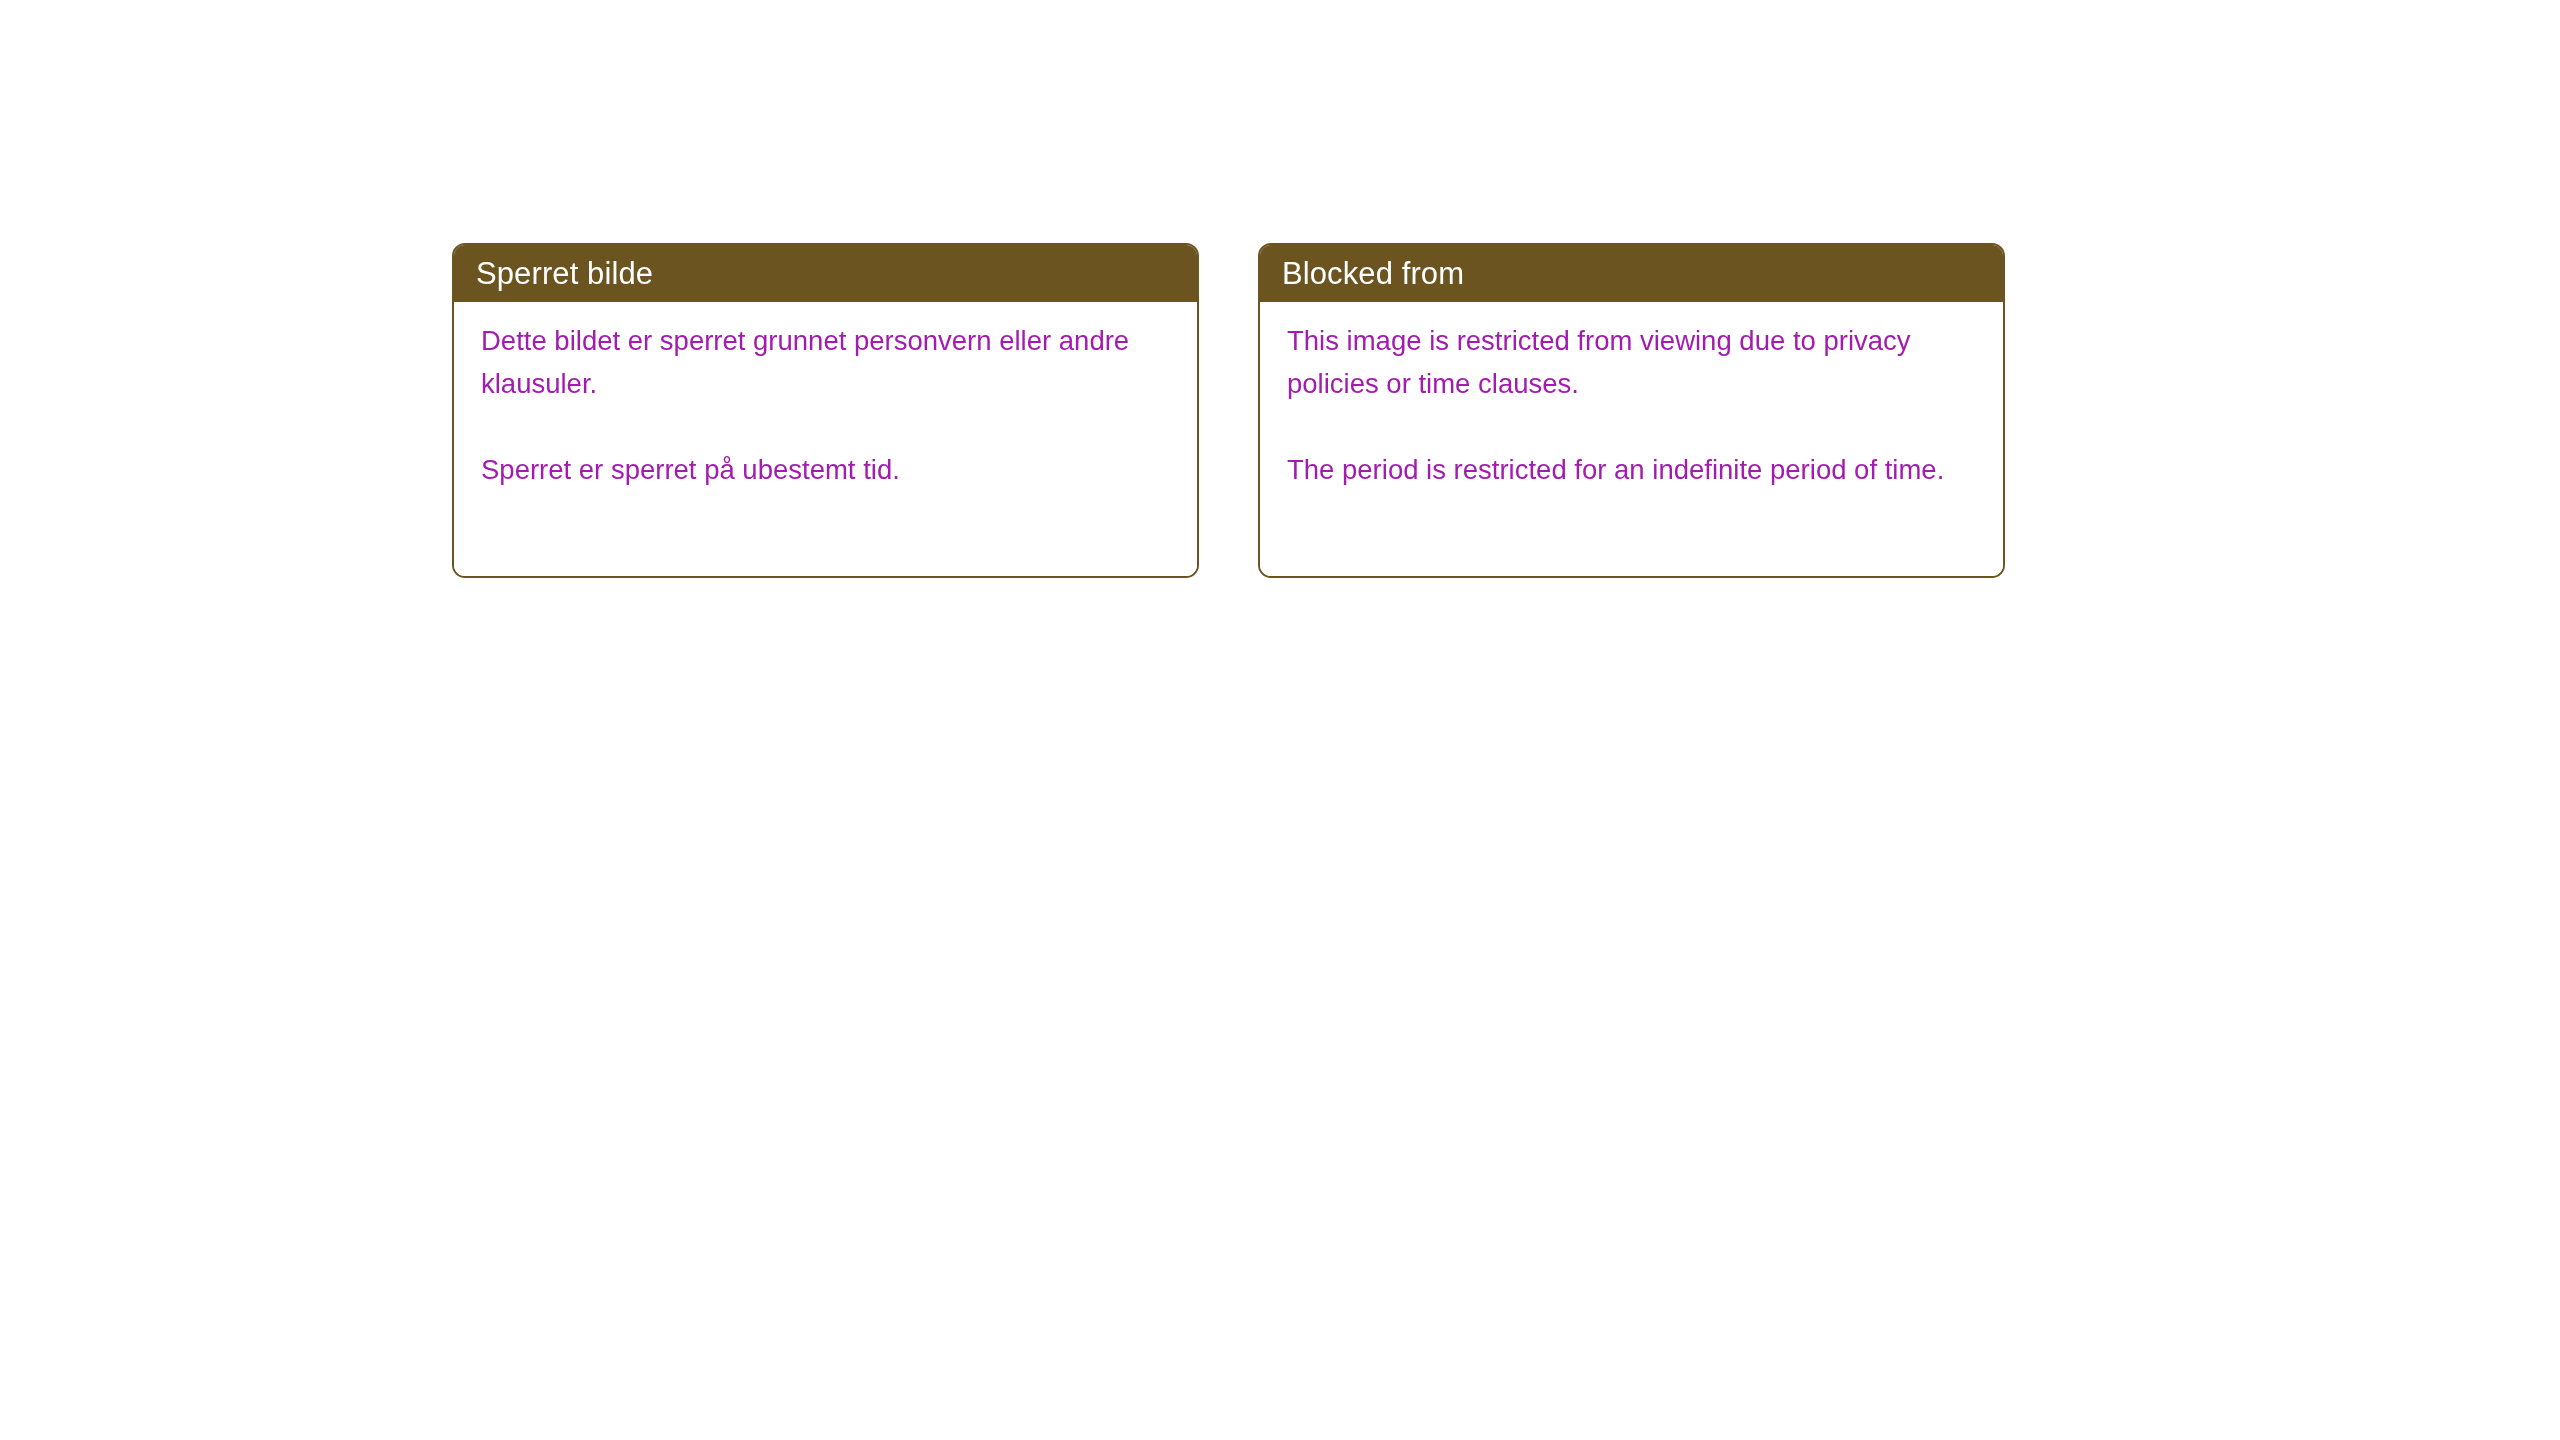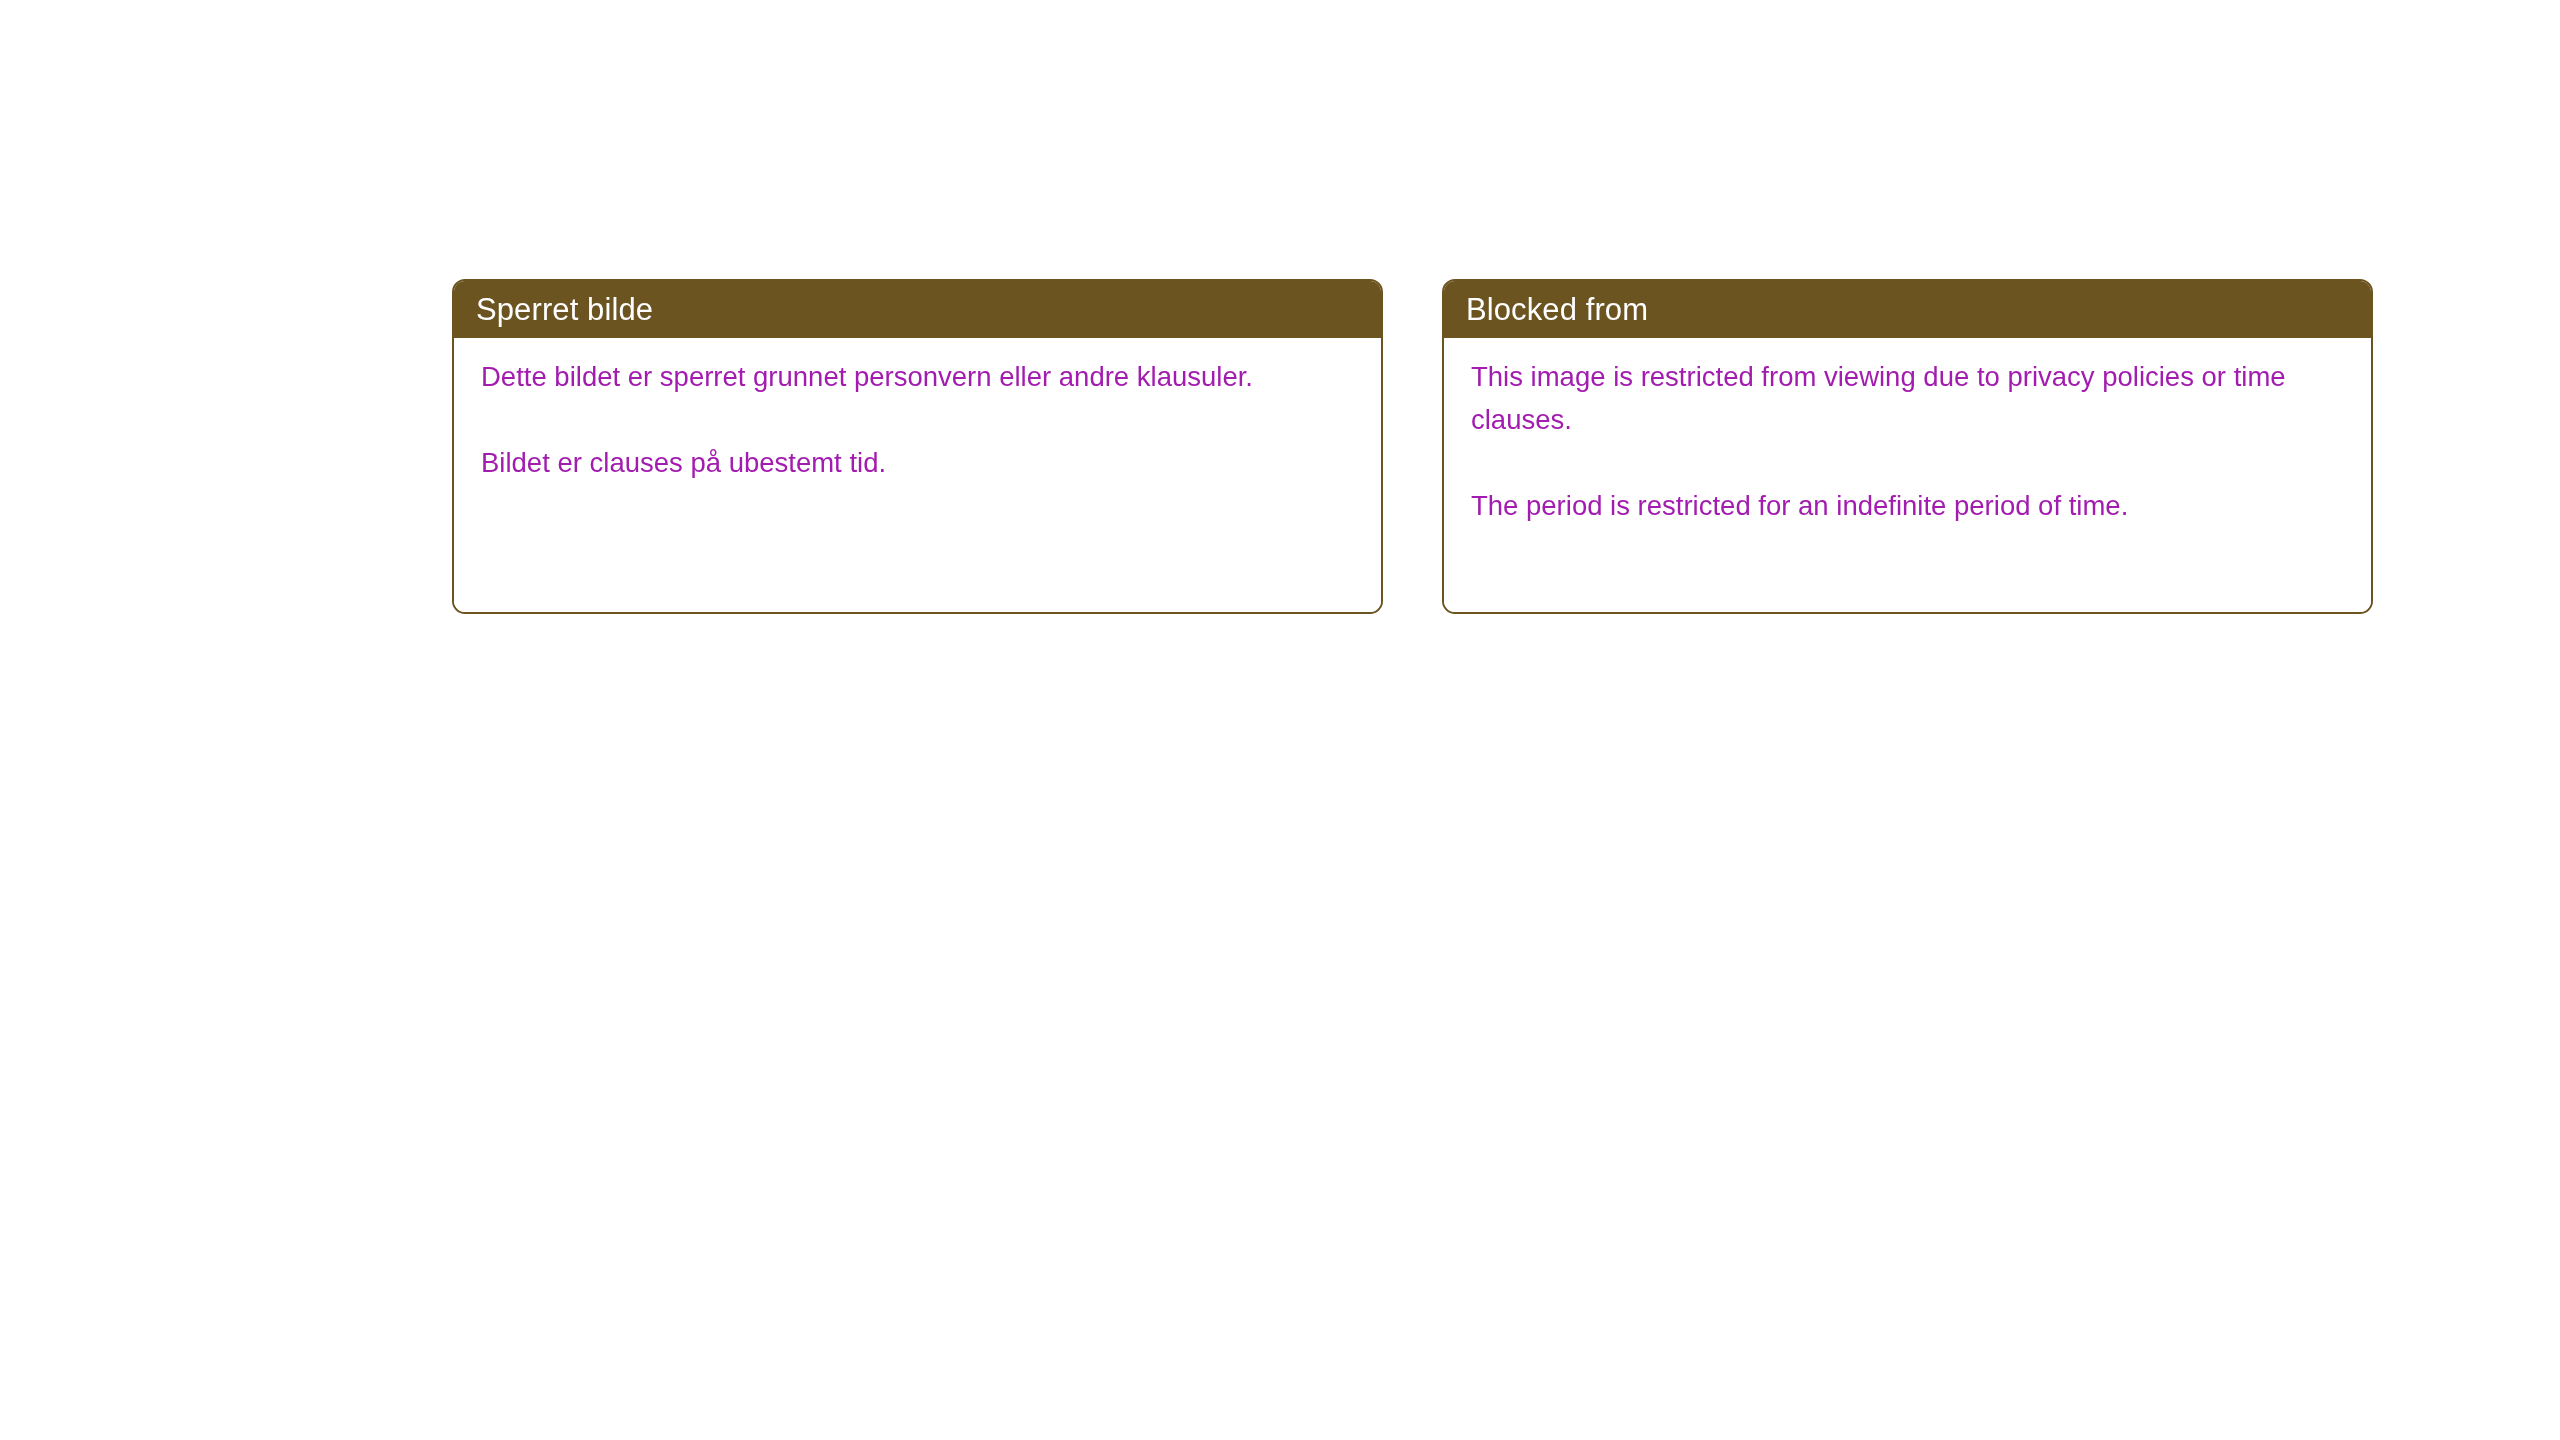--- a/index.html
+++ b/index.html
@@ -28,30 +28,29 @@
     position: absolute;
     left: 452px;
     top: 243px;
     display: flex;
     flex-direction: row;
     align-items: flex-start;
     gap: 59px;
   }
 
   .notice-card {
-    width: 931px;
+    width: 747px;
     height: 335px;
     box-sizing: border-box;
     background: #ffffff;
     border: 2px solid #6b5420;
     border-radius: 13px;
     overflow: hidden;
     display: flex;
     flex-direction: column;
-    margin-top: 36px;
   }
 
   .card-header {
     background: #6b5420;
     height: 57px;
     flex: 0 0 57px;
     display: flex;
     align-items: center;
     padding: 0 0 0 22px;
     box-sizing: border-box;
@@ -92,21 +91,21 @@
 <div id="stage">
 
   <div class="cards-row">
 
     <div class="notice-card">
       <div class="card-header">
         <span class="card-title">Sperret bilde</span>
       </div>
       <div class="card-body">
         <p class="card-paragraph">Dette bildet er sperret grunnet personvern eller andre klausuler.</p>
-        <p class="card-paragraph second">Bildet er clauses på ubestemt tid.</p>
+        <p class="card-paragraph second">Sperret er sperret på ubestemt tid.</p>
       </div>
     </div>
 
     <div class="notice-card">
       <div class="card-header">
         <span class="card-title">Blocked from</span>
       </div>
       <div class="card-body">
         <p class="card-paragraph">This image is restricted from viewing due to privacy policies or time clauses.</p>
         <p class="card-paragraph second">The period is restricted for an indefinite period of time.</p>

